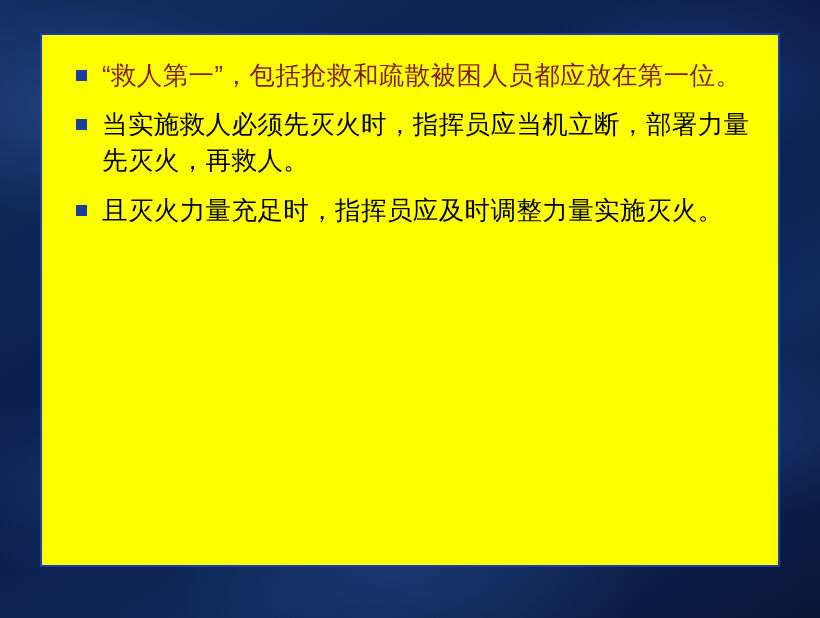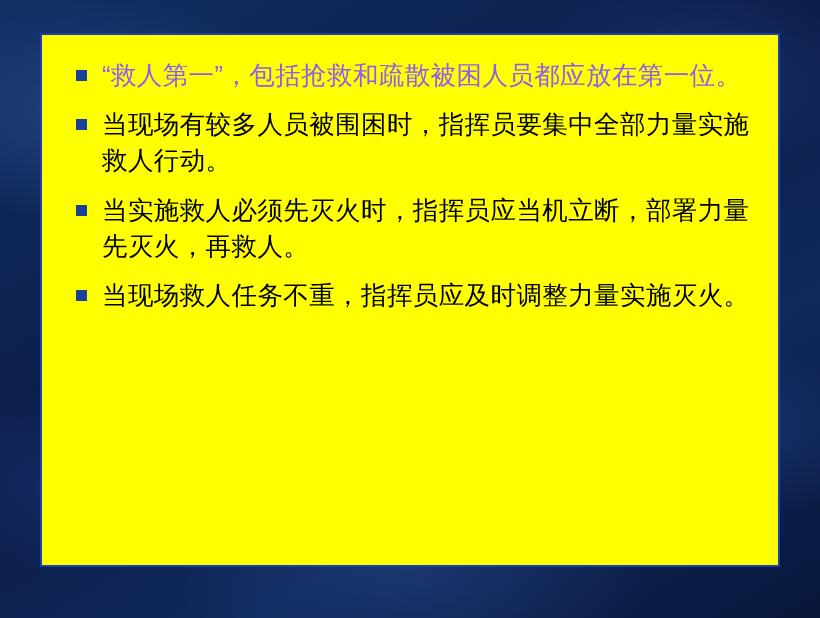--- a/index.html
+++ b/index.html
@@ -68,44 +68,40 @@
     position: absolute;
     left: 8px;
     top: 13px;
     width: 11px;
     height: 11px;
     background: #1b3f9c;
     display: block;
   }
 
   .bullet-item.red .text {
-    color: #8b5cf6;
+    color: #7f1d1d;
   }
 
   .text {
     display: block;
   }
 </style>
 </head>
 <body>
 
 <div class="slide">
   <div class="content-panel">
     <ul class="bullet-list">
       <li class="bullet-item red">
         <span class="marker"></span>
         <span class="text">“救人第一”，包括抢救和疏散被困人员都应放在第一位。</span>
       </li>
       <li class="bullet-item">
         <span class="marker"></span>
-        <span class="text">当现场有较多人员被围困时，指挥员要集中全部力量实施救人行动。</span>
-      </li>
-      <li class="bullet-item">
-        <span class="marker"></span>
         <span class="text">当实施救人必须先灭火时，指挥员应当机立断，部署力量先灭火，再救人。</span>
       </li>
       <li class="bullet-item">
         <span class="marker"></span>
-        <span class="text">当现场救人任务不重，指挥员应及时调整力量实施灭火。</span>
+        <span class="text">且灭火力量充足时，指挥员应及时调整力量实施灭火。</span>
       </li>
     </ul>
   </div>
 </div>
 
 </body></html>

